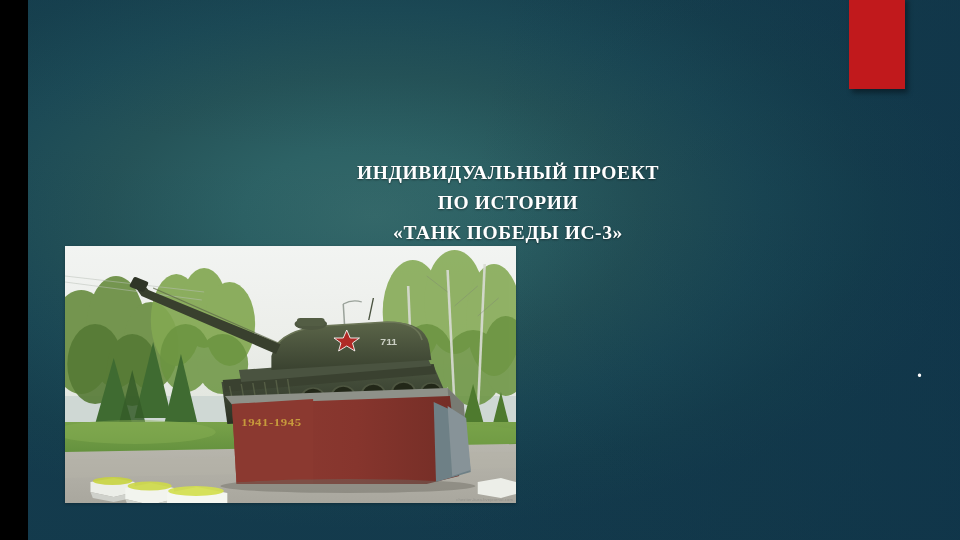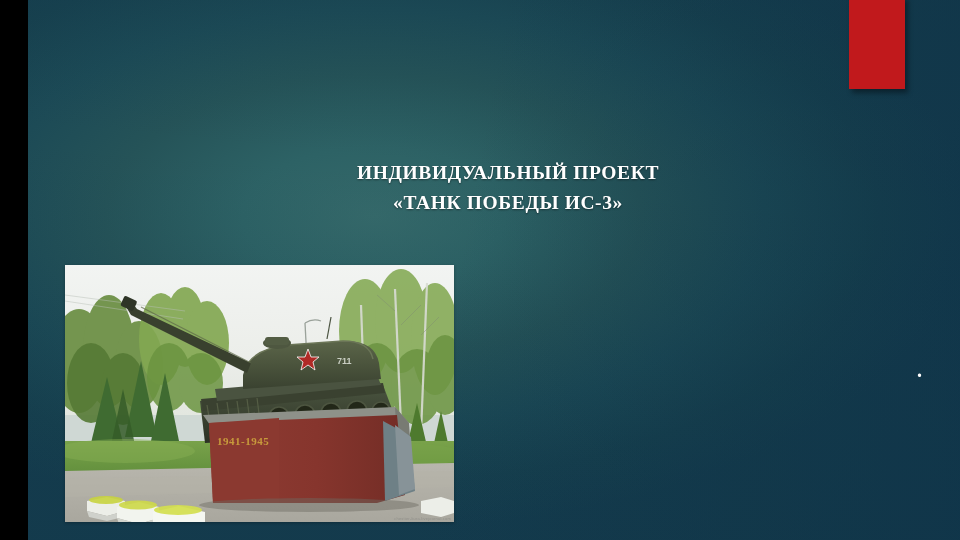--- a/index.html
+++ b/index.html
@@ -71,22 +71,22 @@
     font-family: "Liberation Serif", serif;
     font-size: 20px;
     line-height: 20px;
     font-weight: bold;
   }
 
   
   .photo {
     position: absolute;
     left: 37px;
-    top: 265px;
-    width: 389px;
+    top: 246px;
+    width: 451px;
     height: 257px;
     overflow: hidden;
     background: #cfd8d4;
     box-shadow: 0 1px 3px rgba(0,0,0,0.25);
   }
   .photo svg { display: block; width: 100%; height: 100%; }
   .photo-credit {
     position: absolute;
     right: 3px;
     bottom: 1px;
@@ -102,20 +102,21 @@
 <body>
 
 <div id="slide">
 
   <div class="vignette"></div>
 
   <div class="accent-block"></div>
 
   <div class="title-block">
     <div class="title-line">ИНДИВИДУАЛЬНЫЙ ПРОЕКТ</div>
+    <div class="title-line">ПО ИСТОРИИ</div>
     <div class="title-line">«ТАНК ПОБЕДЫ ИС-3»</div>
   </div>
 
   <div class="dot-text">.</div>
 
   <div class="photo">
     <svg viewBox="0 0 389 257" preserveAspectRatio="none">
       <defs>
         <linearGradient id="skyGrad" x1="0" y1="0" x2="0" y2="1">
           <stop offset="0%" stop-color="#f2f4f2"></stop>

